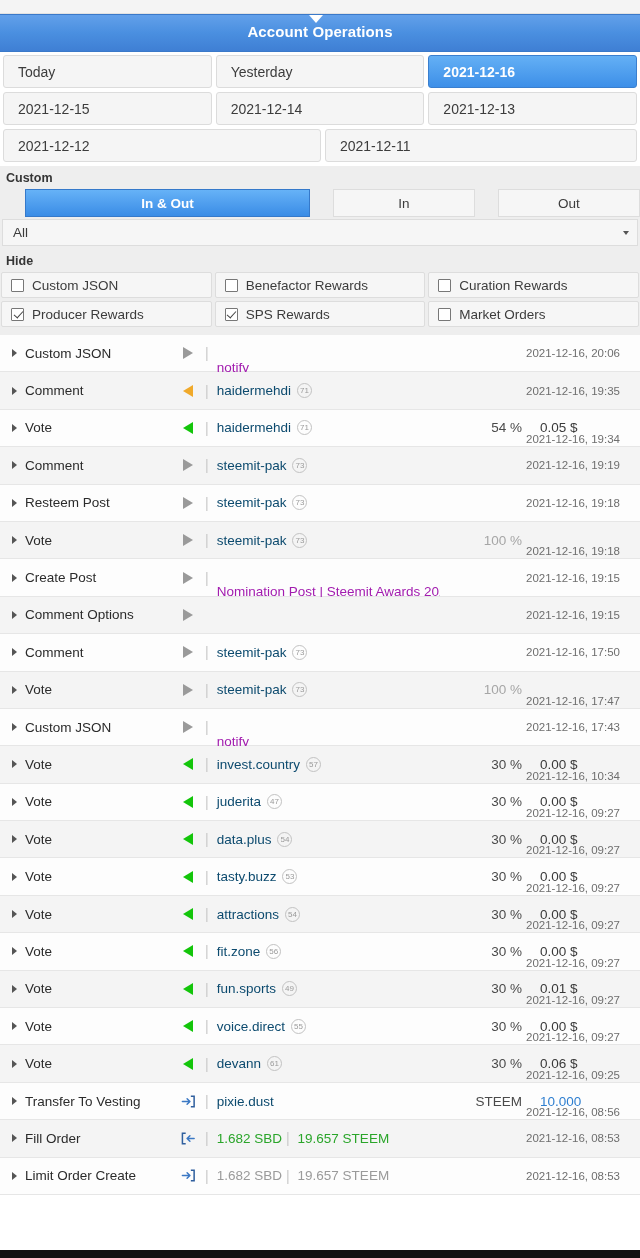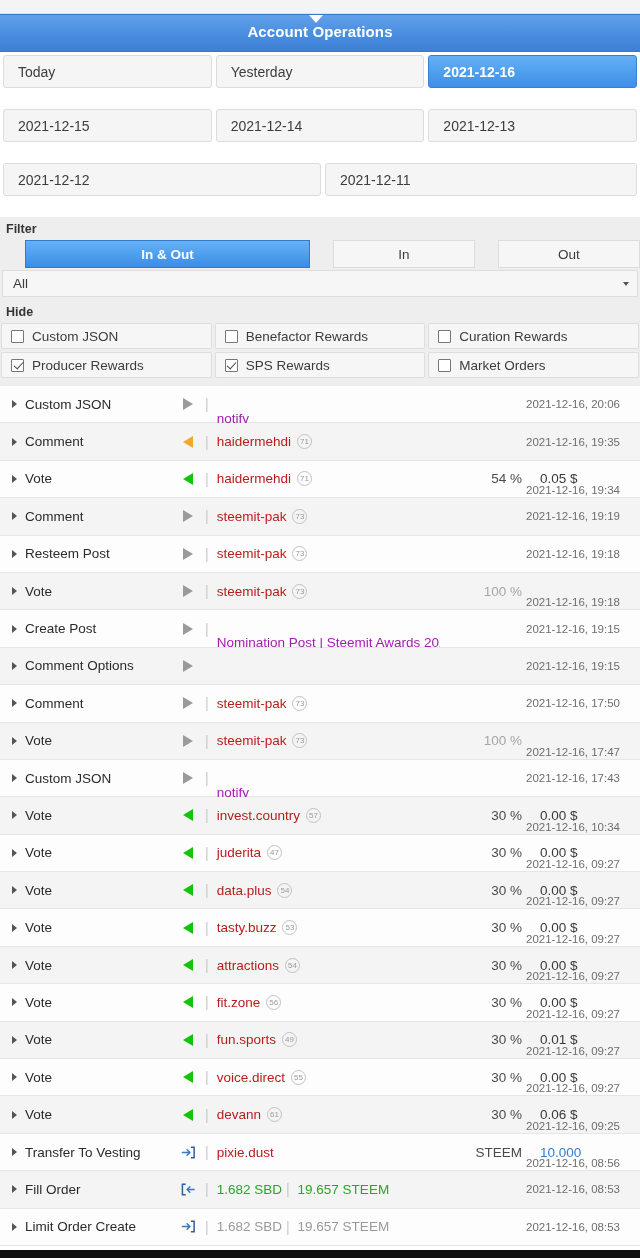--- a/index.html
+++ b/index.html
@@ -33,21 +33,21 @@
     width: 0; height: 0;
     border-left: 7px solid transparent;
     border-right: 7px solid transparent;
     border-top: 8px solid #ffffff;
     margin-right: 9px;
   }
   .panel-title { font-size: 15px; font-weight: bold; letter-spacing: .1px; }
 
   
   .date-rows { padding: 3px 3px 0 3px; background: #fff; }
-  .date-row { display: flex; gap: 4px; margin-bottom: 21px; align-items: center; }
+  .date-row { display: flex; gap: 4px; margin-bottom: 4px; align-items: center; }
   .date-btn {
     flex: 1;
     height: 33px;
     display: flex;
     align-items: center;
     padding-left: 14px;
     font-size: 14px;
     color: #3c3c3c;
     background: #f5f5f5;
     border: 1px solid #dcdcdc;
@@ -187,21 +187,21 @@
   .tri.in-orange {
     border-top: 6px solid transparent;
     border-bottom: 6px solid transparent;
     border-right: 10px solid #f0a92a;
   }
   .sign-icon svg { display: block; }
 
   .vsep { color: #c9c9c9; margin: 0 8px 0 4px; font-size: 14px; }
 
   .op-target { flex: 1; display: flex; align-items: center; min-width: 0; overflow: hidden; white-space: nowrap; }
-  .acct { color: #b91c1c; text-align: center; }
+  .acct { color: #0c4a6e; text-align: center; }
   .rep {
     display: inline-flex;
     align-items: center;
     justify-content: center;
     width: 15px; height: 15px;
     border: 1px solid #c2c2c2;
     border-radius: 50%;
     font-size: 8px;
     color: #9a9a9a;
     margin-left: 6px;
@@ -275,21 +275,21 @@
     <div class="date-row">
       <div class="date-btn" style="flex: 1.02 1 0%;">
         <span>2021-12-12</span>
       </div>
       <div class="date-btn" style="flex: 1 1 0%;">
         <span>2021-12-11</span>
       </div>
     </div>
   </div>
 
-<div class="section-label">Filter</div>
+<div class="section-label">Custom</div>
 <div class="seg-wrap">
     <div class="seg active wide">
       <span>In &amp; Out</span>
     </div>
     <div class="seg">
       <span>In</span>
     </div>
     <div class="seg">
       <span>Out</span>
     </div>

